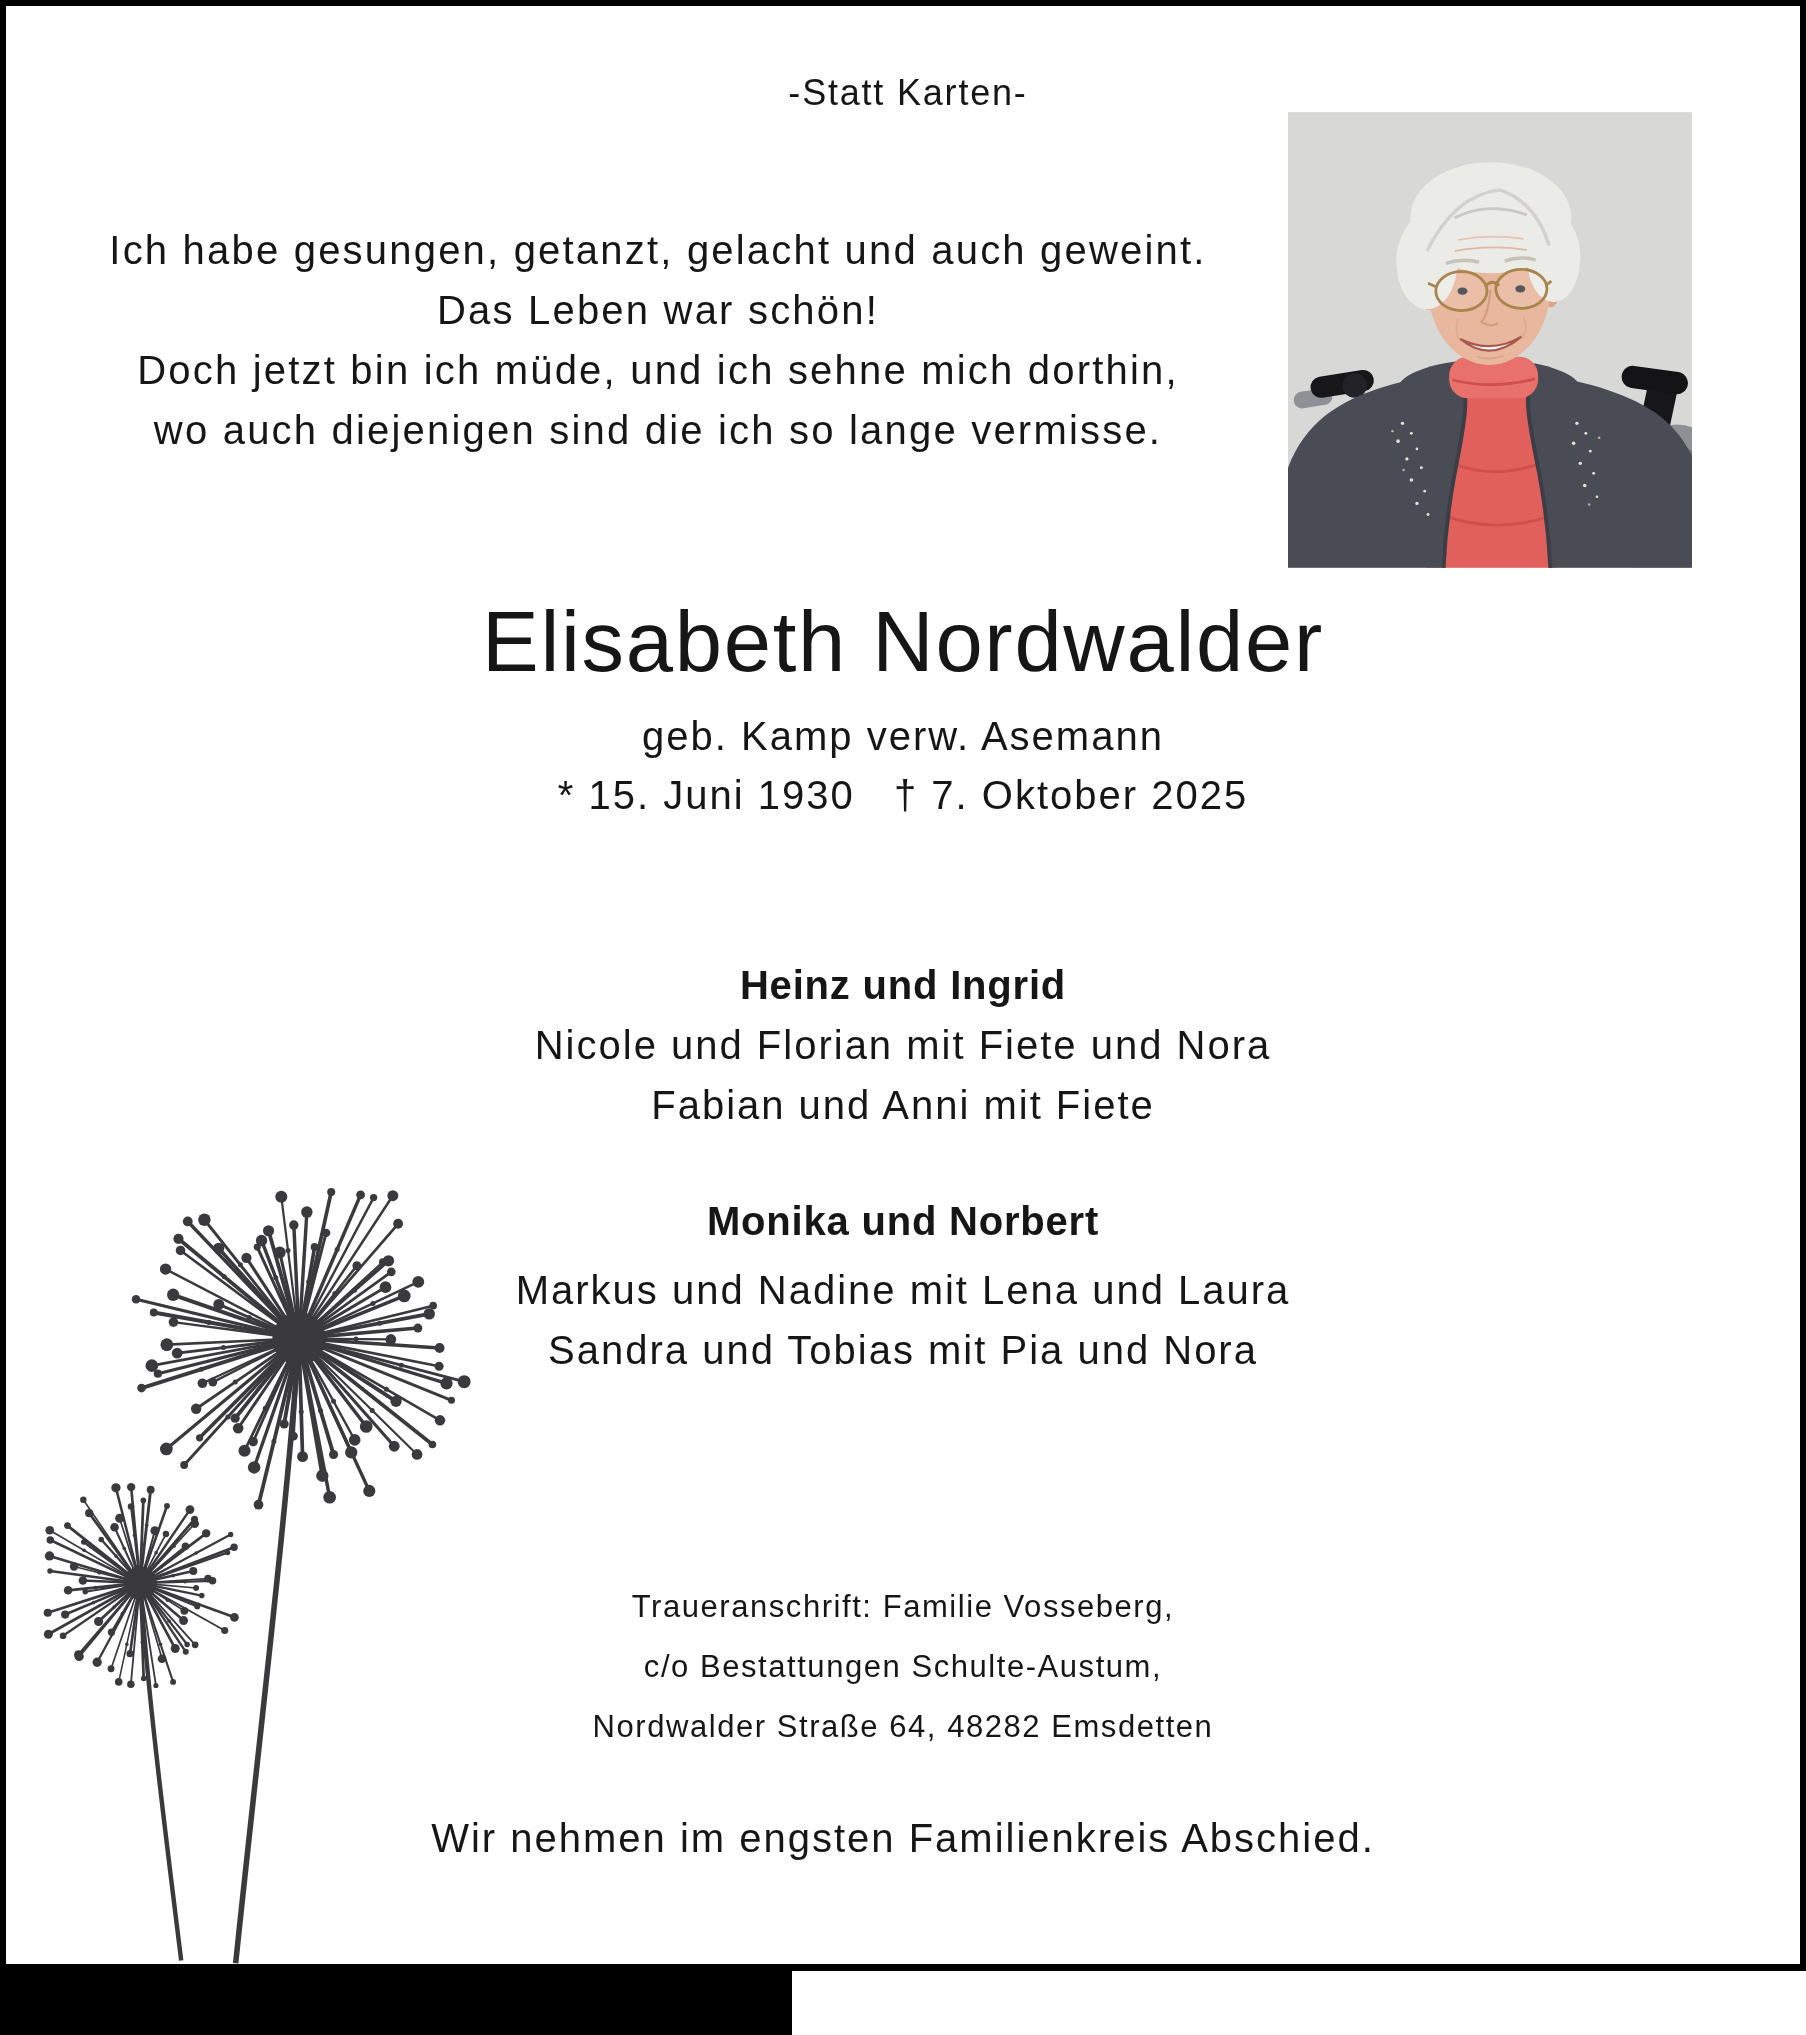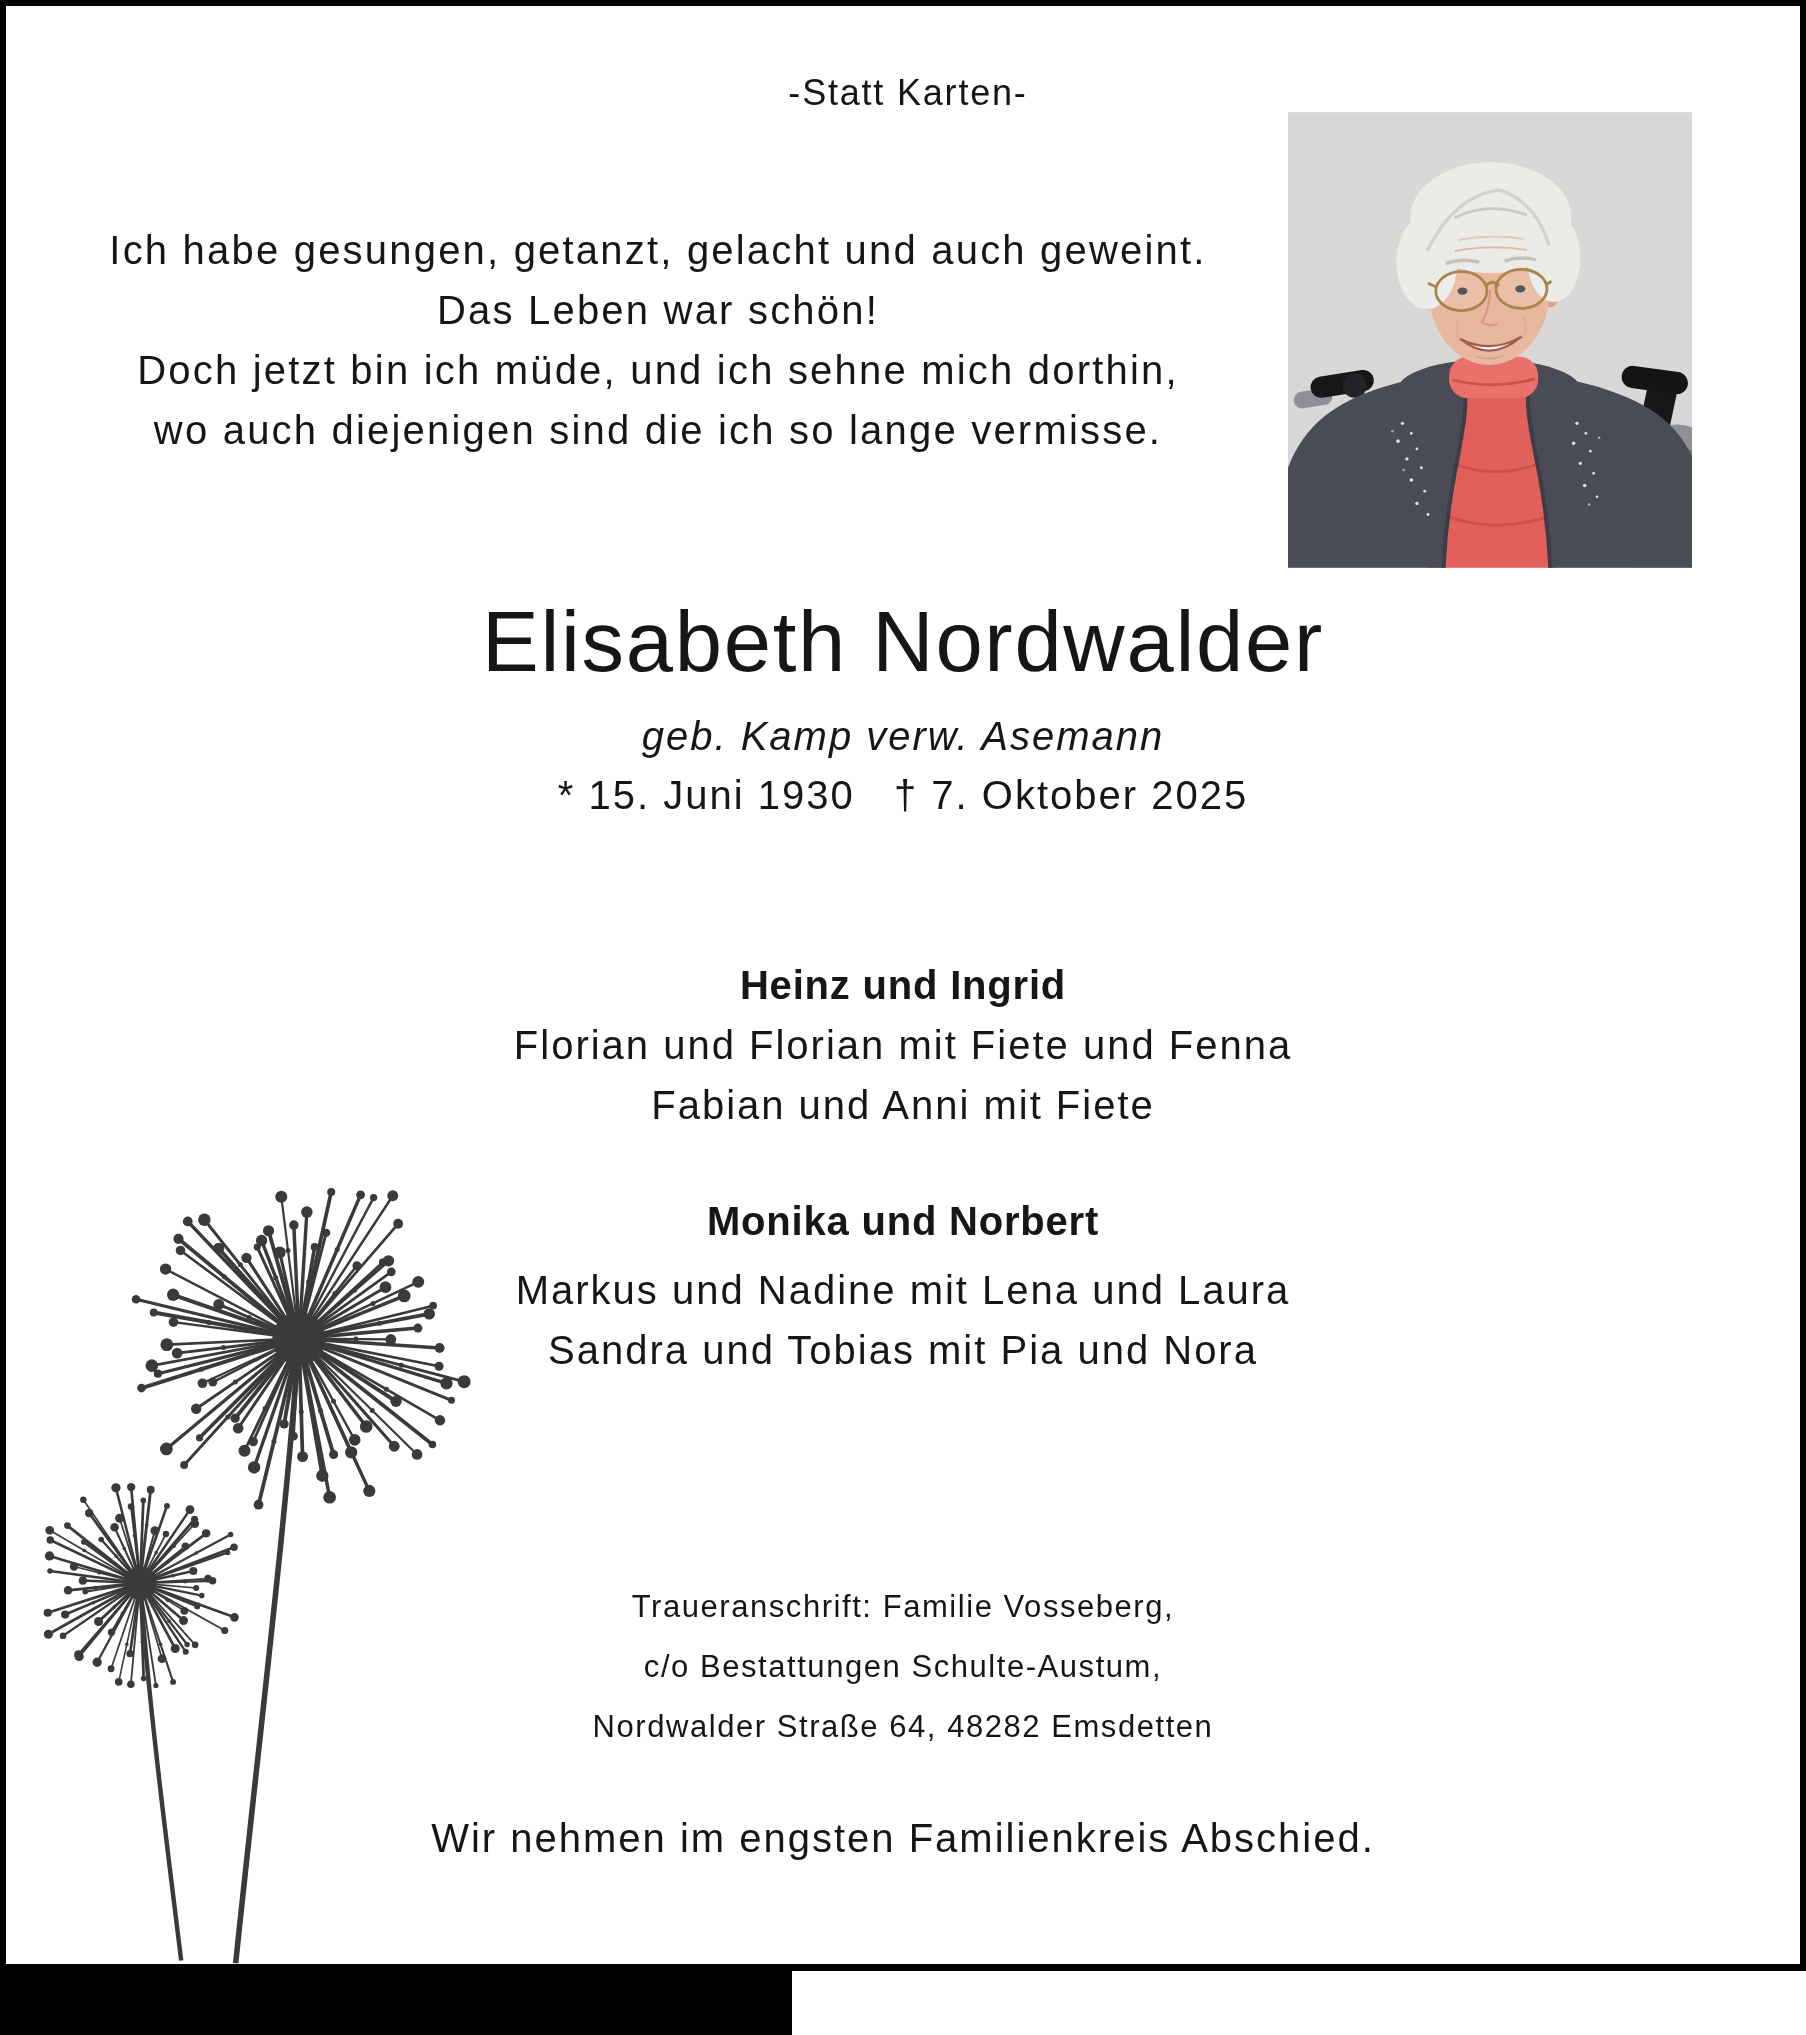--- a/index.html
+++ b/index.html
@@ -4,21 +4,21 @@
 <style>
   html,body{margin:0;padding:0;background:#ffffff;}
   .canvas{position:relative;width:1806px;height:2035px;background:#ffffff;overflow:hidden;
           font-family:"Liberation Sans",sans-serif;color:#161616;}
   .card{position:absolute;left:0;top:0;width:1806px;height:1971px;box-sizing:border-box;
         border:6.7px solid #000;border-bottom-width:7.8px;background:#fff;}
   .txt{position:absolute;width:1806px;left:0;text-align:center;}
   .statt{top:63px;left:5px;font-size:36px;line-height:60px;letter-spacing:.05em;}
   .poem{top:220px;left:-245px;font-size:40px;line-height:60px;letter-spacing:.055em;}
   .name{top:592px;font-size:85px;line-height:100px;letter-spacing:.02em;}
-  .birth{top:706px;font-size:40px;line-height:60px;letter-spacing:.05em;font-style:italic;}
+  .birth{top:706px;font-size:40px;line-height:60px;letter-spacing:.05em;}
   .dates{top:765px;font-size:40px;line-height:60px;letter-spacing:.05em;white-space:pre;}
   .famh{font-weight:bold;font-size:40px;line-height:60px;letter-spacing:.02em;}
   .fam{font-size:40px;line-height:60px;letter-spacing:.05em;}
   .g1h{top:955px;} .g1{top:1015px;} .g2h{top:1191px;} .g2{top:1260px;}
   .addr{top:1577px;font-size:31px;line-height:60px;letter-spacing:.05em;}
   .closing{top:1808px;font-size:40px;line-height:60px;letter-spacing:.05em;}
   .photo{position:absolute;left:1288px;top:112px;width:404px;height:456px;}
   .dandelion{position:absolute;left:0;top:1129px;width:528px;height:842px;}
   .bottom-black{position:absolute;left:0;top:1971px;width:792px;height:64px;background:#000;}
 </style>
@@ -138,21 +138,21 @@
         <circle cx="542" cy="706" r="2.2" fill="#b9b3a6"></circle>
     </g>
   </svg>
 
   <div class="txt name">Elisabeth Nordwalder</div>
   <div class="txt birth">geb. Kamp verw. Asemann</div>
   <div class="txt dates">* 15. Juni 1930   † 7. Oktober 2025</div>
 
   <div class="txt famh g1h">Heinz und Ingrid</div>
   <div class="txt fam g1">
-    <div>Florian und Florian mit Fiete und Fenna</div>
+    <div>Nicole und Florian mit Fiete und Nora</div>
     <div>Fabian und Anni mit Fiete</div>
   </div>
 
   <div class="txt famh g2h">Monika und Norbert</div>
   <div class="txt fam g2">
     <div>Markus und Nadine mit Lena und Laura</div>
     <div>Sandra und Tobias mit Pia und Nora</div>
   </div>
 
   <svg class="dandelion" id="dandelions" viewBox="0 0 950 1515" xmlns="http://www.w3.org/2000/svg">

